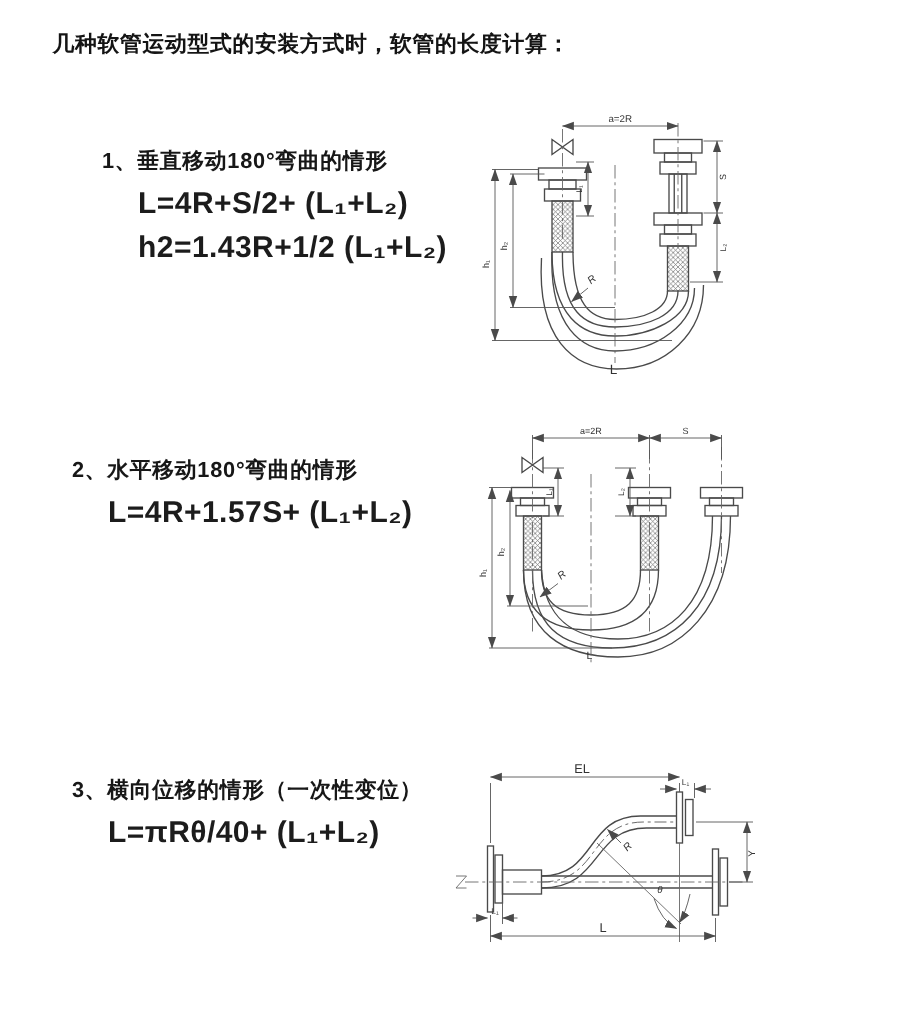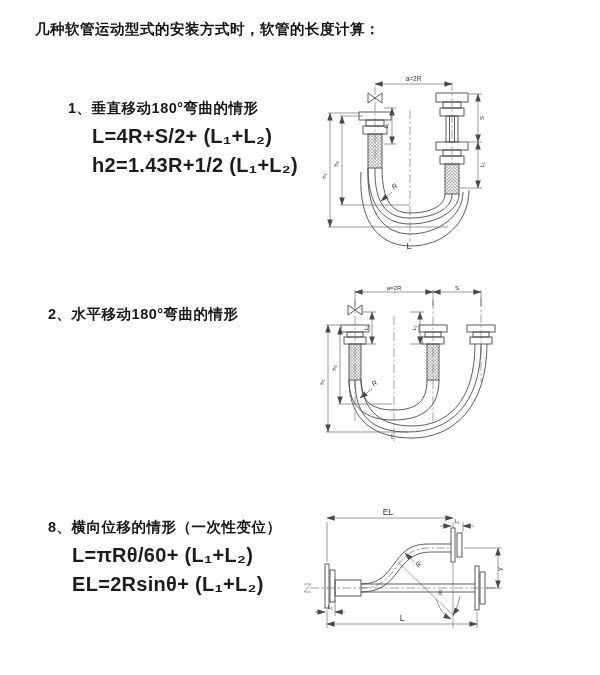--- a/index.html
+++ b/index.html
@@ -32,26 +32,26 @@
   <div class="title">几种软管运动型式的安装方式时，软管的长度计算：</div>
 
   <div class="section" style="top:100px;margin-left:20px;">
     <div class="sec-heading">1、垂直移动180°弯曲的情形</div>
     <div class="formula">L=4R+S/2+ (L₁+L₂)</div>
     <div class="formula">h2=1.43R+1/2 (L₁+L₂)</div>
   </div>
 
   <div class="section" style="top:286px;margin-top:20px;">
     <div class="sec-heading">2、水平移动180°弯曲的情形</div>
+    <div class="formula">L=4R+1.57S+ (L₁+L₂)</div>
   </div>
 
   <div class="section" style="top:519px;">
-    <div class="sec-heading">8、横向位移的情形（一次性变位）</div>
-    <div class="formula">L=πRθ/60+ (L₁+L₂)</div>
-    <div class="formula">EL=2Rsinθ+ (L₁+L₂)</div>
+    <div class="sec-heading">3、横向位移的情形（一次性变位）</div>
+    <div class="formula">L=πRθ/40+ (L₁+L₂)</div>
   </div>
 
   <svg class="diagram" style="left:308px; top:66px;" width="280" height="190" viewBox="0 0 280 190">
     <defs>
       <marker id="d1-ar" viewBox="0 0 10 10" refX="9.5" refY="5" markerWidth="8" markerHeight="8" markerUnits="userSpaceOnUse" orient="auto-start-reverse">
         <path d="M0,1.5 L10,5 L0,8.5 Z" fill="#4a4a4a"></path>
       </marker>
       <pattern id="d1-hx" width="3.2" height="3.2" patternUnits="userSpaceOnUse">
         <path d="M0,0 L3.2,3.2 M3.2,0 L0,3.2" stroke="#6a6a6a" stroke-width="0.45"></path>
       </pattern>

